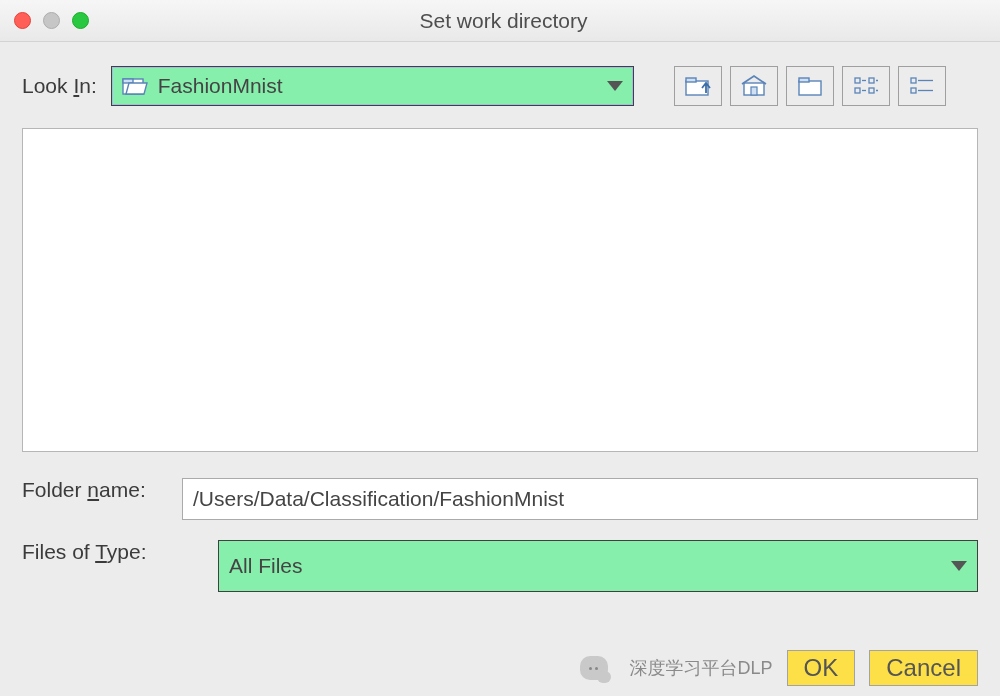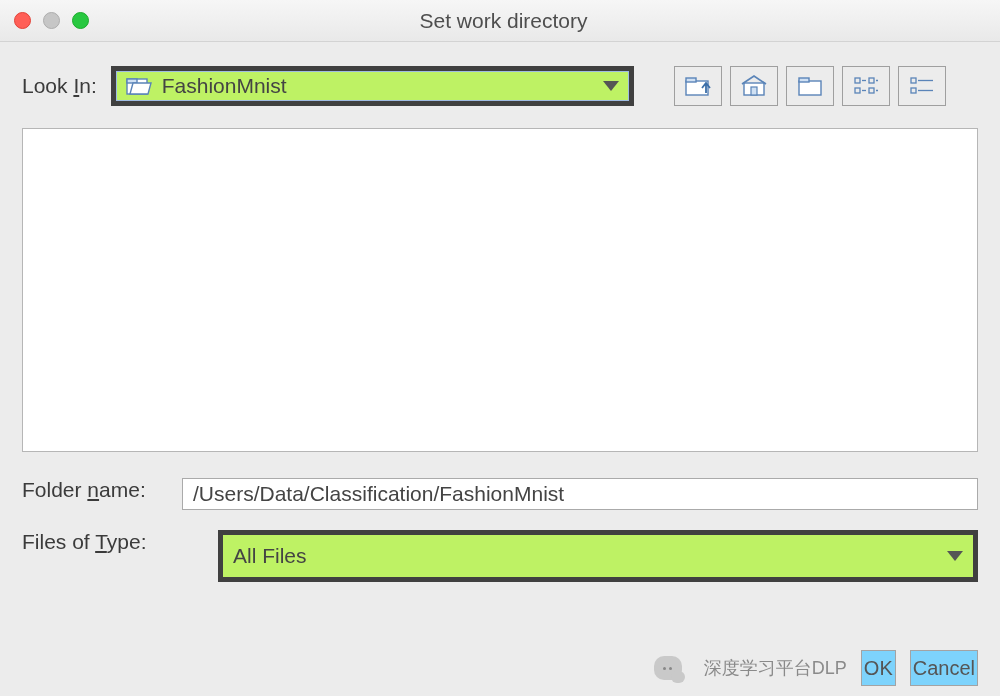--- a/index.html
+++ b/index.html
@@ -37,22 +37,22 @@
     }
     .content { padding: 24px 22px 16px; }
     .row { display: flex; align-items: center; }
     .lookin-row { gap: 14px; margin-bottom: 22px; }
     .label { font-size: 21px; color: #3b3b3b; white-space: nowrap; text-align: right; }
     .label-under { text-decoration: underline; }
     .combo {
       display: flex;
       align-items: center;
       height: 40px;
-      border: 5px solid #404040;
-      background: #bef264;
+      border: 1px solid #404040;
+      background: #86efac;
       font-size: 21px;
       padding: 0 10px;
       gap: 10px;
     }
     .lookin-combo { width: 523px; box-shadow: 0 0 0 1px #9fbce3 inset; }
     .file-icon { width: 26px; height: 20px; }
     .combo-spacer { flex: 1; }
     .chevron {
       width: 0; height: 0;
       border-left: 8px solid transparent;
@@ -71,21 +71,21 @@
     .file-list {
       border: 1px solid #b6b6b6;
       background: #fff;
       height: 324px;
       margin-bottom: 26px;
     }
     .form-row { display: flex; align-items: flex-start; margin-bottom: 20px; }
     .form-label { width: 160px; font-size: 21px; color: #3b3b3b; }
     .text-input {
       flex: 1;
-      height: 32px;
+      height: 42px;
       border: 1px solid #aaa;
       background: #fff;
       padding: 0 10px;
       font-size: 21px;
       color: #444;
       display: flex;
       align-items: center;
     }
     .filetype-combo {
       flex: 1;
@@ -119,24 +119,24 @@
       content: '';
       position: absolute;
       right: -3px; bottom: -3px;
       width: 14px; height: 12px;
       border-radius: 6px;
       background: #c9c9c9;
     }
     .wm-dot { width: 3px; height: 3px; background: #888; border-radius: 50%; }
     .btn {
       height: 36px;
-      padding: 0 2px;
+      padding: 0 16px;
       border: 1.5px solid #a3a3a3;
-      background: #7dd3fc;
-      font-size: 20px;
+      background: #fde047;
+      font-size: 24px;
       color: #555;
       cursor: pointer;
       display: flex; align-items: center;
     }
   </style>
 </head>
 <body>
 
 <div class="titlebar">
   <div class="traffic">

